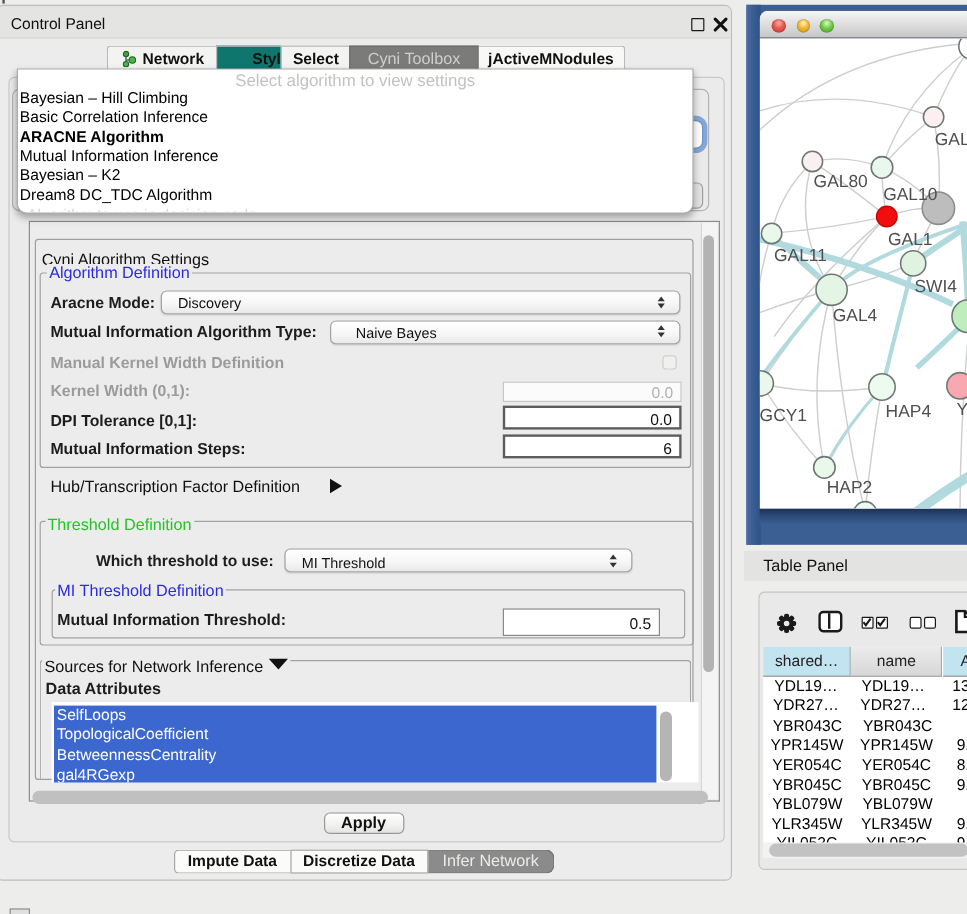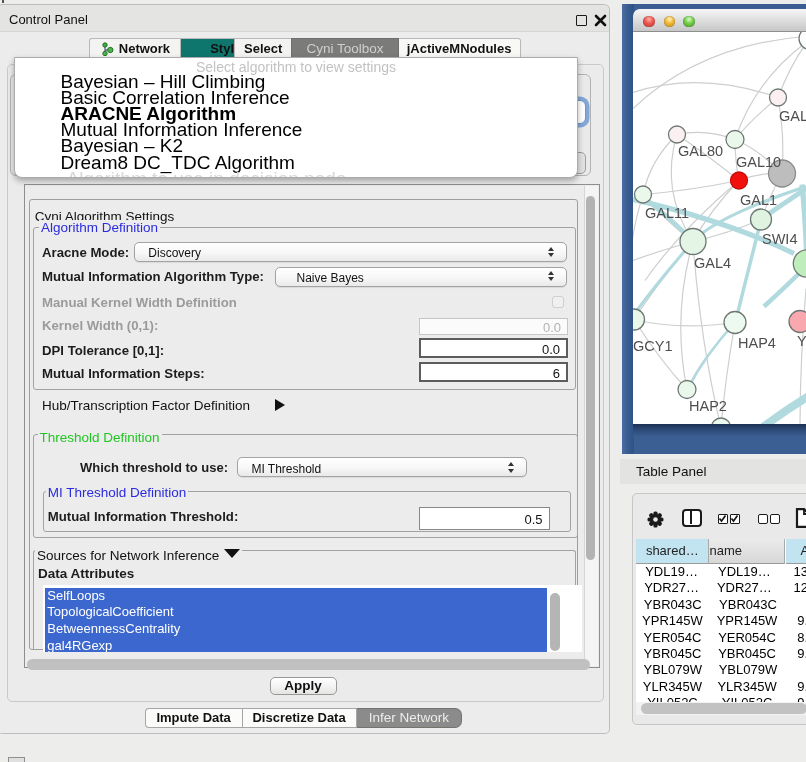--- a/index.html
+++ b/index.html
@@ -146,21 +146,21 @@
   <div class="abs" style="left:271.5px; top:671.5px; width:67px; height:18px; border:1px solid #989898; border-radius:5px; background:linear-gradient(#ffffff, #f1f1f0 60%, #e4e4e3); text-align:center; font-size:13.5px; font-weight:600; color:#111; line-height:16.5px;">Apply</div>
 
   <div class="abs" style="left:146.7px; top:702.6px; height:20.4px; display:flex; font-size:13px; font-weight:bold; color:#111;">
     <div style="width:96.9px; border:1px solid #a6a6a6; border-right:none; border-radius:4px 0 0 4px; background:#fbfbfa; display:flex; align-items:center; justify-content:center;">Impute Data</div>
     <div style="width:115px; border:1px solid #a6a6a6; background:#fbfbfa; display:flex; align-items:center; justify-content:center;">Discretize Data</div>
     <div style="width:105.6px; border:1px solid #74746f; border-left:none; border-radius:0 7px 7px 0; background:#8b8b8b; color:#ececea; display:flex; align-items:center; justify-content:center; font-weight:normal; font-size:13.5px;">Infer Network</div>
   </div>
 
   <div class="abs" style="left:16px; top:52px; width:564px; height:120.5px; background:#fff; border:1px solid #ababab; border-radius:0 0 8px 8px; box-shadow:0 3px 6px rgba(0,0,0,0.3); overflow:hidden;">
     <div style="position:absolute; top:0.5px; width:100%; text-align:center; font-size:14px; color:#c2c2c2;">Select algorithm to view settings</div>
-    <div style="position:absolute; left:1.5px; top:15.5px; font-size:19px; color:#000; line-height:16.2px; white-space:nowrap;padding-left:44px;">
+    <div style="position:absolute; left:1.5px; top:15.5px; font-size:13px; color:#000; line-height:16.2px; white-space:nowrap;">
       Bayesian – Hill Climbing<br>
       Basic Correlation Inference<br>
       <b>ARACNE Algorithm</b><br>
       Mutual Information Inference<br>
       Bayesian – K2<br>
       Dream8 DC_TDC Algorithm<br>
       <span style="color:#d8d8d6; margin-left:6px;">Algorithm to use in decision node</span>
     </div>
   </div>
 </div>
@@ -289,21 +289,21 @@
   <div style="position:absolute; left:137.5px; top:20px; width:10px; height:10px; border:1.4px solid #1a1a1a; border-radius:2px; background:#fff;"></div>
 
   <svg style="position:absolute; left:162px; top:14px;" width="16" height="20" viewBox="0 0 16 20">
     <path d="M2,1.2 L9,1.2 L14,6 L14,18.8 L2,18.8 Z" fill="#fff" stroke="#1a1a1a" stroke-width="2.2"></path>
     <path d="M9,1.2 L9,6 L14,6" fill="none" stroke="#1a1a1a" stroke-width="1.8"></path>
   </svg>
 
   <div style="position:absolute; left:3.4px; top:44.9px; width:172px; height:175px; background:#fff;">
 
     <div style="position:absolute; left:0; top:0; height:24.7px; width:73.4px; background:#c2e3f0; border-right:1px solid #a9a9a9; border-bottom:1px solid #9a9a9a; text-align:center; font-size:13px; color:#222; line-height:24px;">shared…</div>
-    <div style="position:absolute; left:73.4px; top:0; height:24.7px; width:76px; background:linear-gradient(#ebebeb,#d7d7d7); border-right:1px solid #a9a9a9; border-bottom:1px solid #9a9a9a; font-size:13px; color:#222; line-height:24px;">name</div>
+    <div style="position:absolute; left:73.4px; top:0; height:24.7px; width:76px; background:linear-gradient(#ebebeb,#d7d7d7); border-right:1px solid #a9a9a9; border-bottom:1px solid #9a9a9a; text-align:center; font-size:13px; color:#222; line-height:24px;">name</div>
     <div style="position:absolute; left:150.4px; top:0; height:24.7px; width:25px; background:#c2e3f0; border-bottom:1px solid #9a9a9a; font-size:13px; color:#222; line-height:24px; padding-left:14px;">A</div>
 
     <div style="position:absolute; left:0; top:24.7px; font-size:13px; color:#000; line-height:16.4px; width:172px;">
       <div style="display:flex;">
           <span style="width:73.4px; text-align:center;">YDL19…</span>
           <span style="width:77px; text-align:center;">YDL19…</span>
           <span style="padding-left:12px;">13</span>
         </div>
       <div style="display:flex;">
           <span style="width:73.4px; text-align:center;">YDR27…</span>

